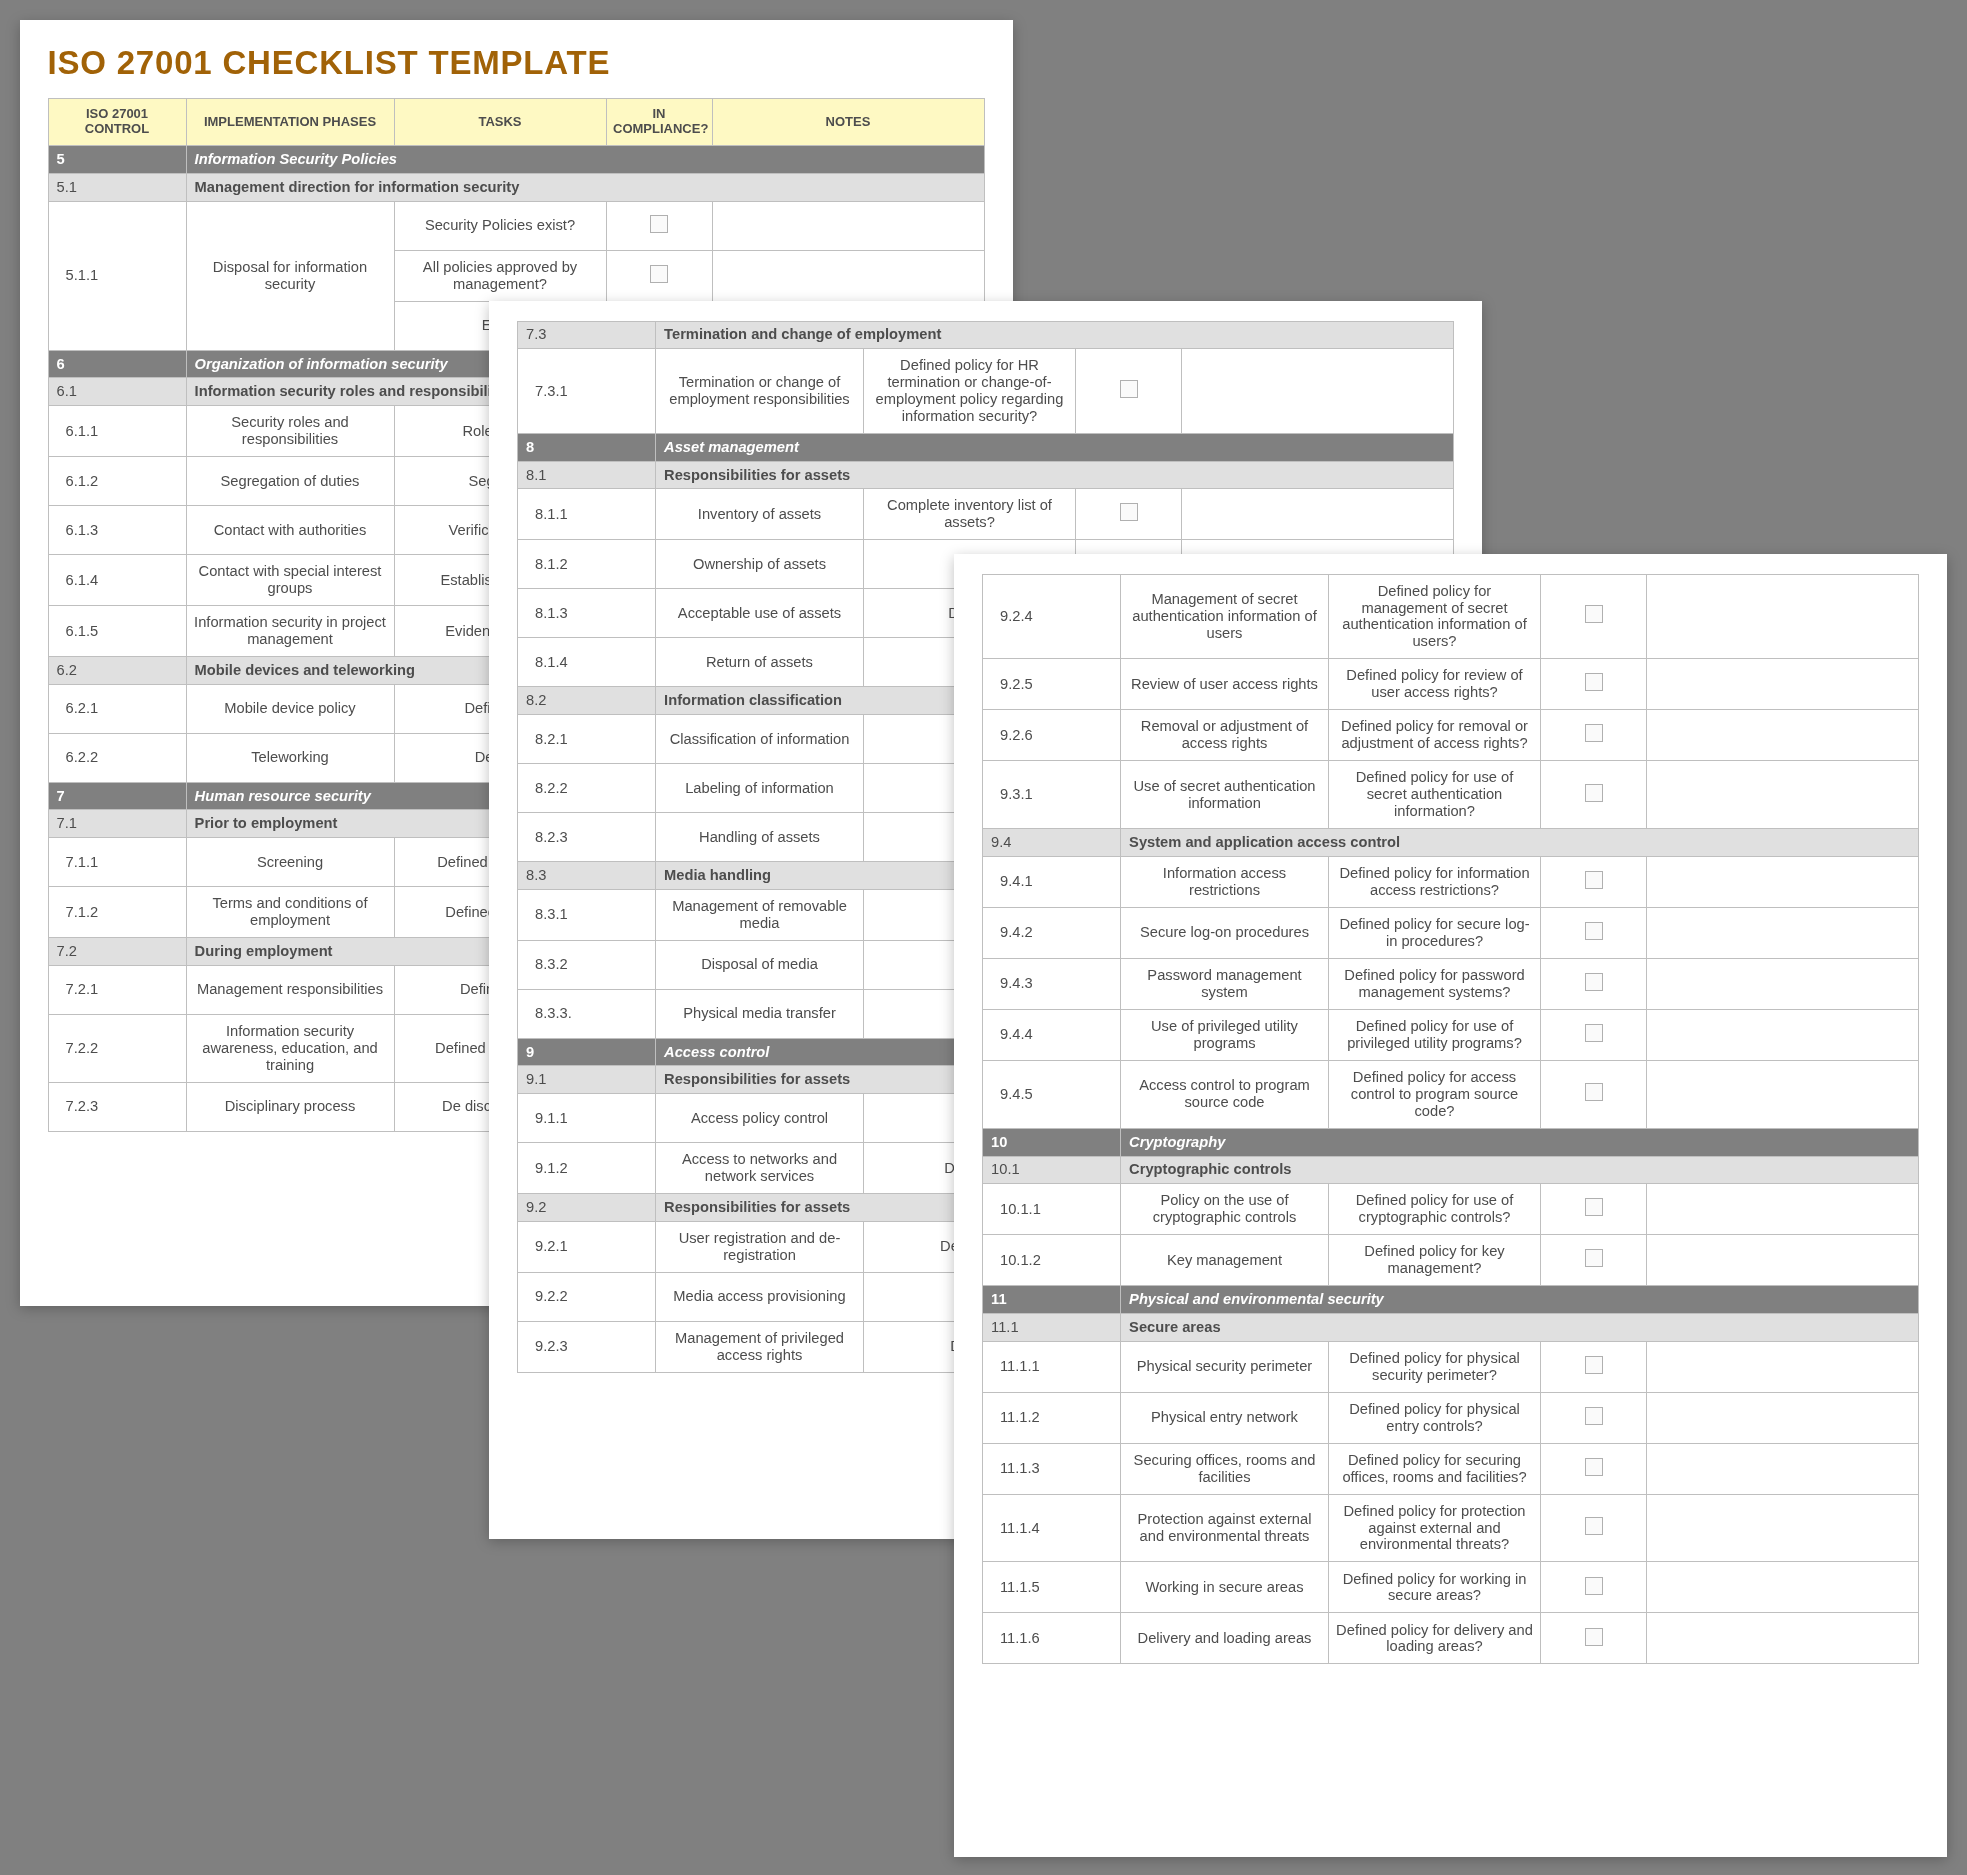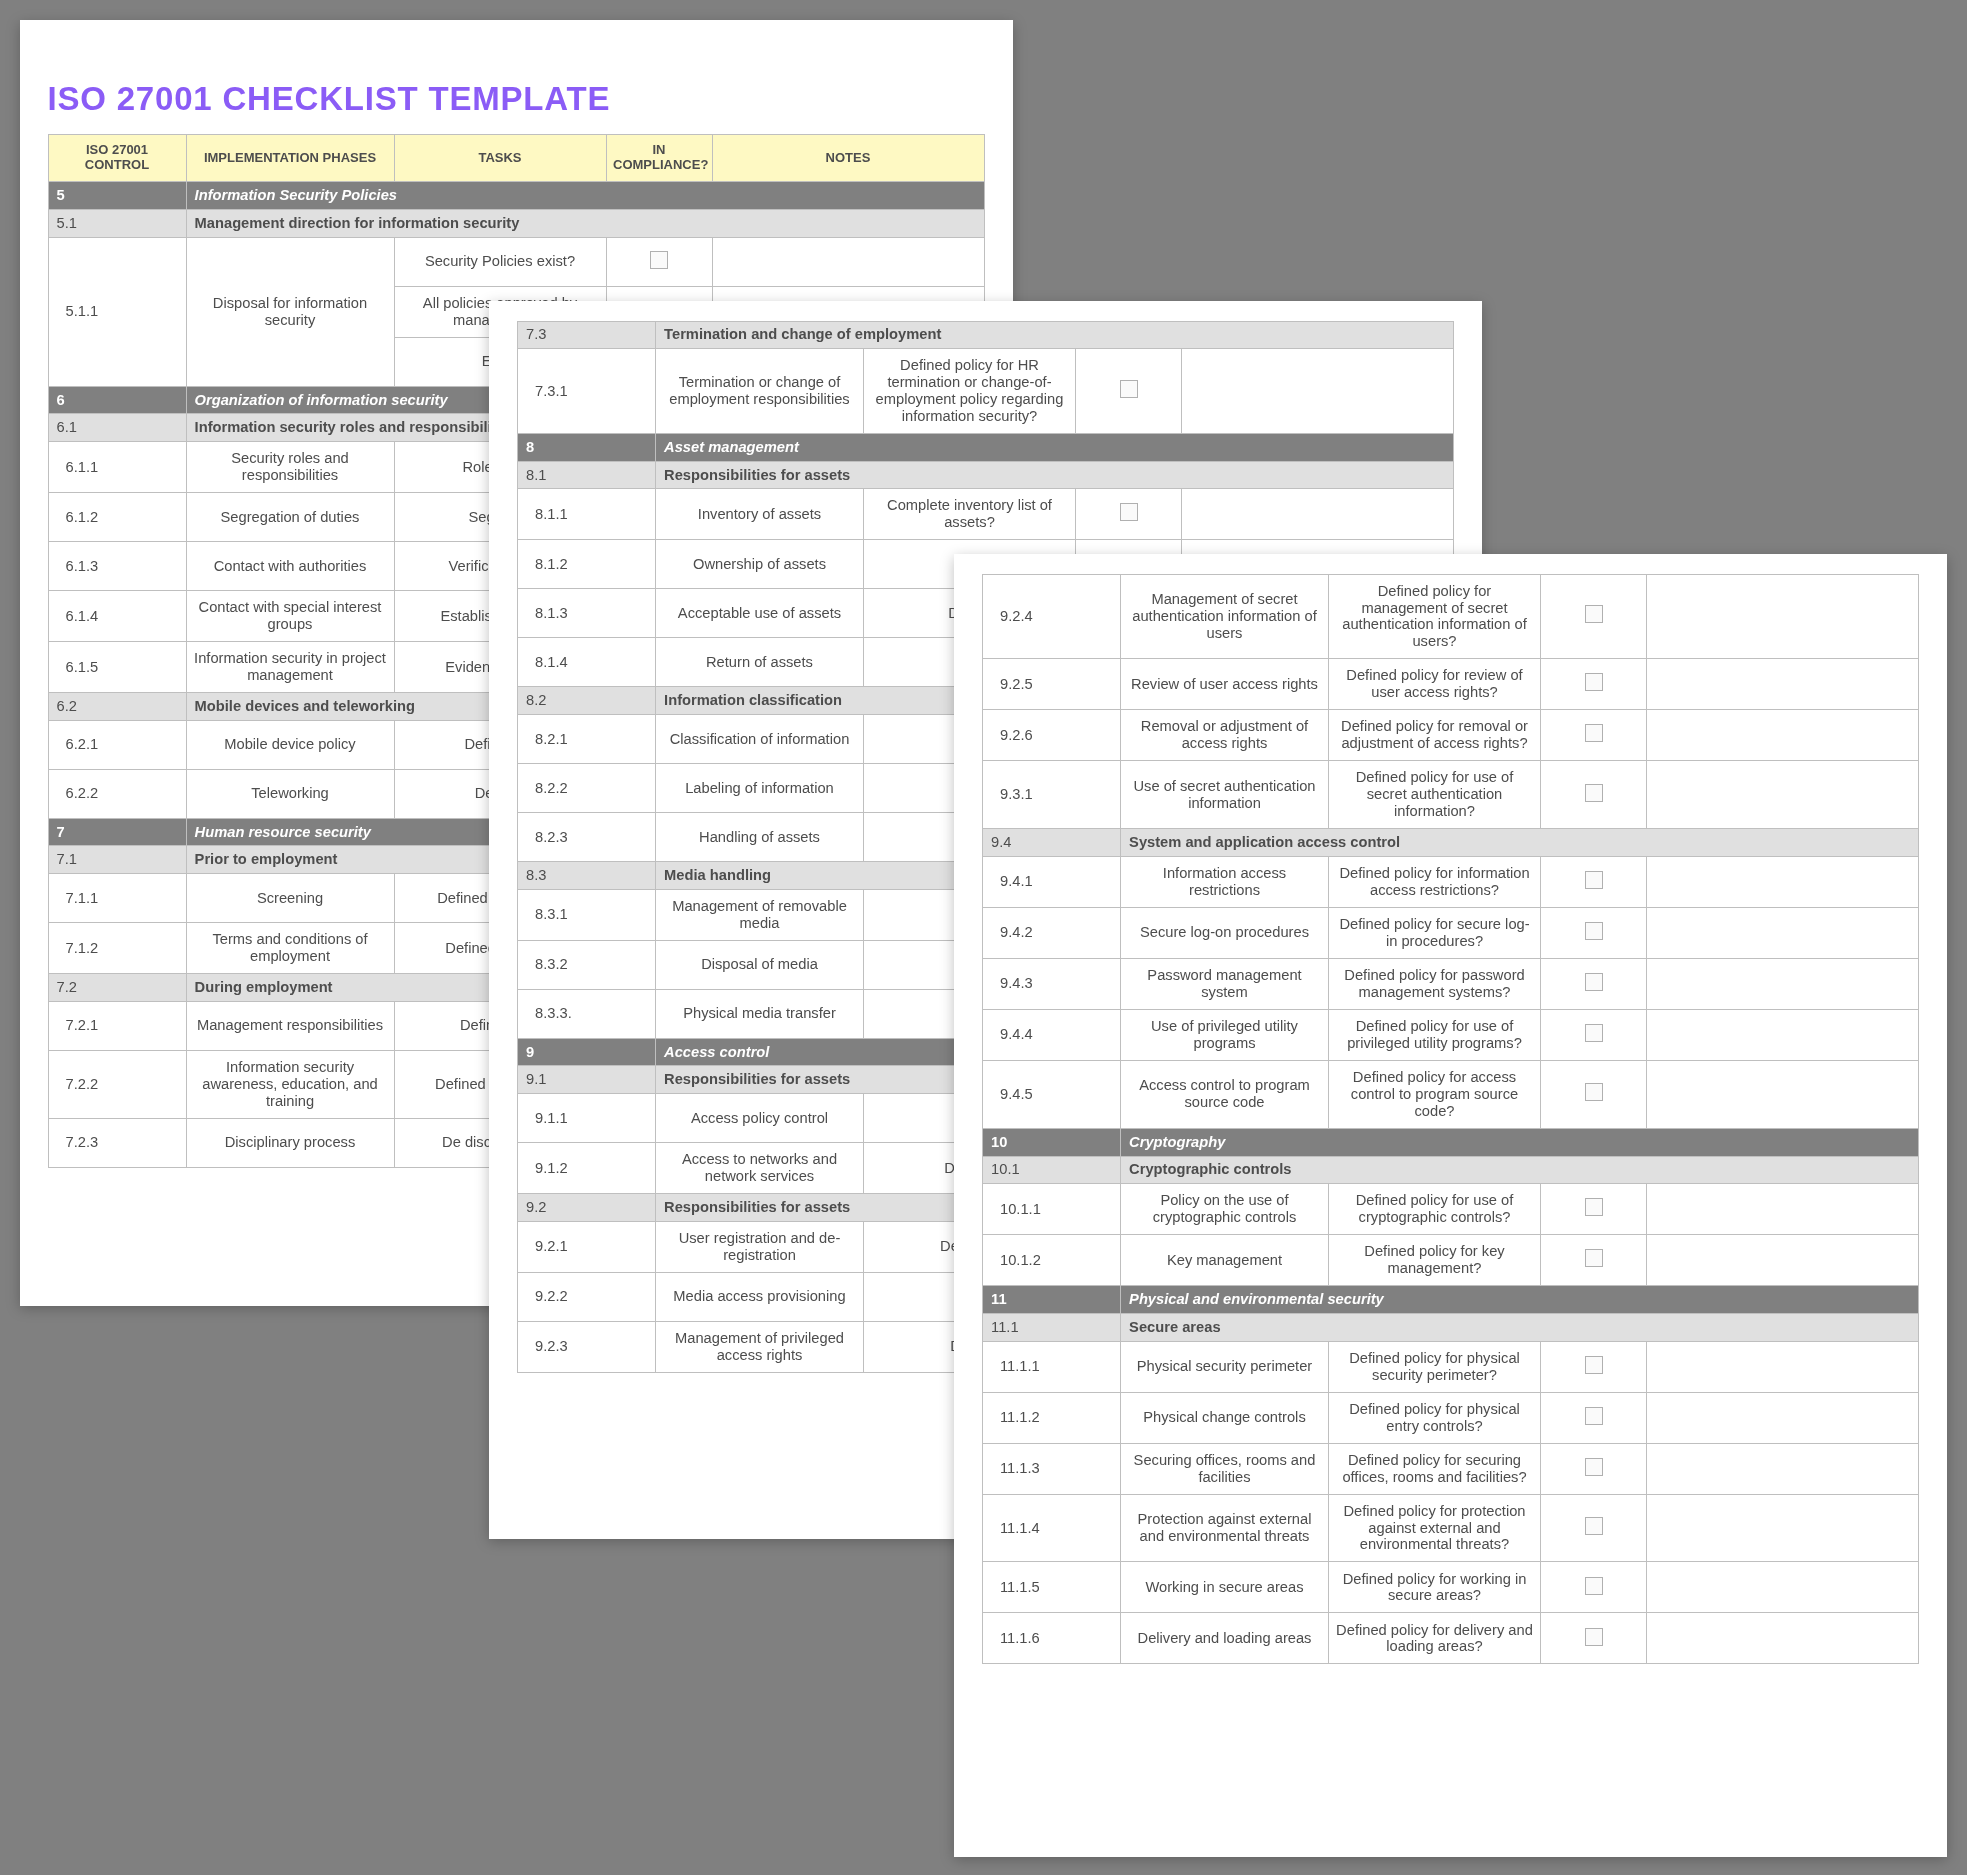--- a/index.html
+++ b/index.html
@@ -17,24 +17,23 @@
     box-shadow: 0 3.3px 13px rgba(0,0,0,.25);
   }
   .page1 { left: 19.5px;  top: 19.5px;  width: 993px; height: 1286px; padding: 24.4px 28px 28px 28px; }
   .page2 { left: 489px; top: 301px; width: 993px; height: 1238px; padding: 19.5px 28px; }
   .page3 { left: 954px; top: 554px;  width: 993px; height: 1303px; padding: 19.5px 28px; }
 
   .doc-title {
     font-family: "Arial Narrow", Arial, sans-serif;
     font-size: 33px;
     letter-spacing: 0.8px;
-    color: #8b5cf6;
+    color: #a16207;
     font-weight: 600;
     margin-bottom: 16.3px;
-    margin-top: 36px;
   }
 
   table.tpl {
     width: 100%;
     border-collapse: collapse;
     table-layout: fixed;
     font-family: "Arial Narrow", Arial, sans-serif;
   }
   table.tpl col.c1 { width: 138px; }
   table.tpl col.c2 { width: 208px; }
@@ -509,21 +508,21 @@
         </tr>
         <tr class="data">
           <td class="id">11.1.1</td>
           <td class="txt">Physical security perimeter</td>
           <td class="txt">Defined policy for physical security perimeter?</td>
           <td><span class="cb"></span></td>
           <td></td>
         </tr>
         <tr class="data">
           <td class="id">11.1.2</td>
-          <td class="txt">Physical change controls</td>
+          <td class="txt">Physical entry network</td>
           <td class="txt">Defined policy for physical entry controls?</td>
           <td><span class="cb"></span></td>
           <td></td>
         </tr>
         <tr class="data">
           <td class="id">11.1.3</td>
           <td class="txt">Securing offices, rooms and facilities</td>
           <td class="txt">Defined policy for securing offices, rooms and facilities?</td>
           <td><span class="cb"></span></td>
           <td></td>

